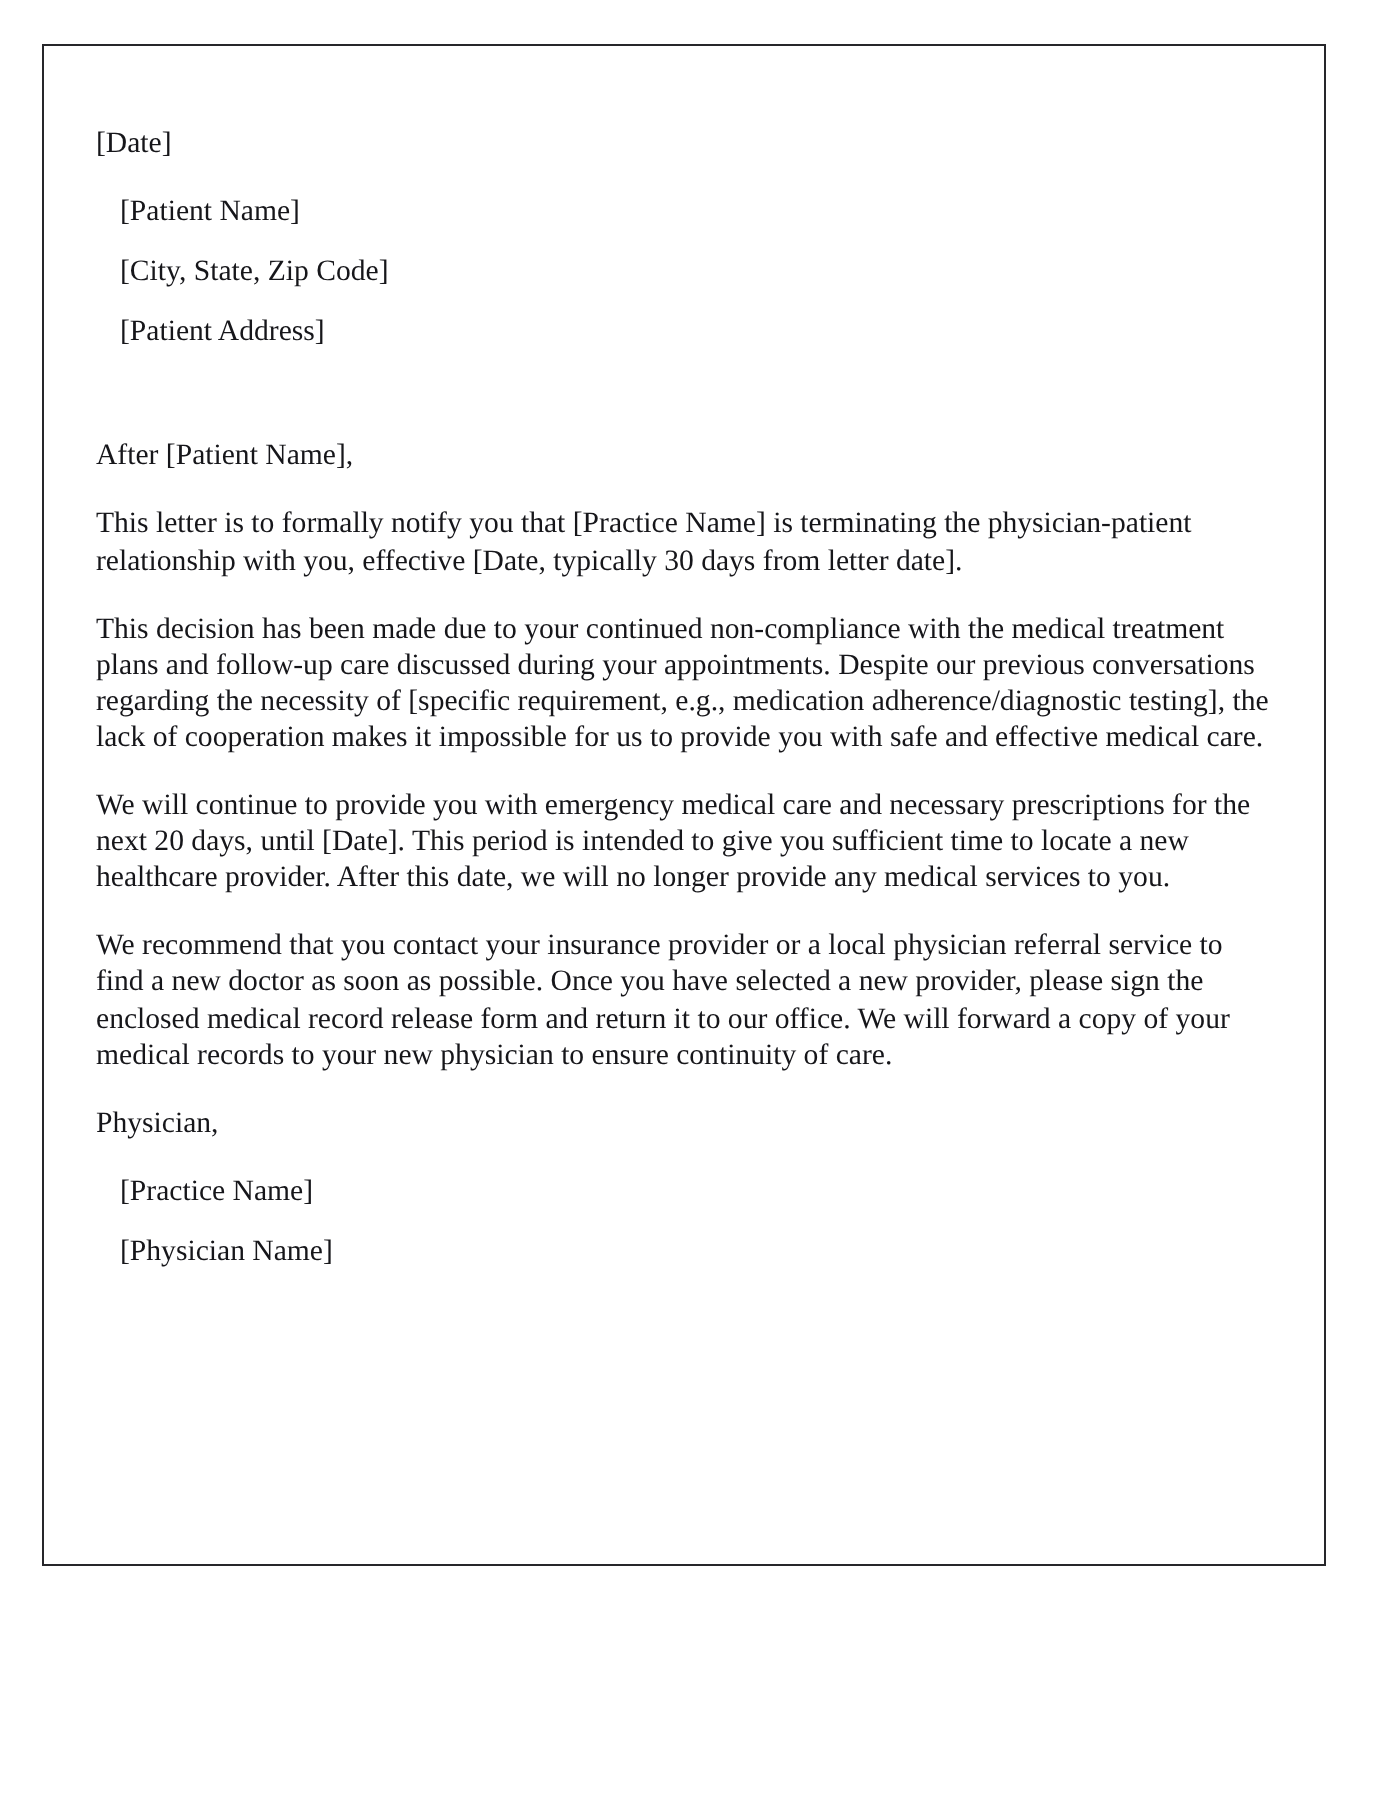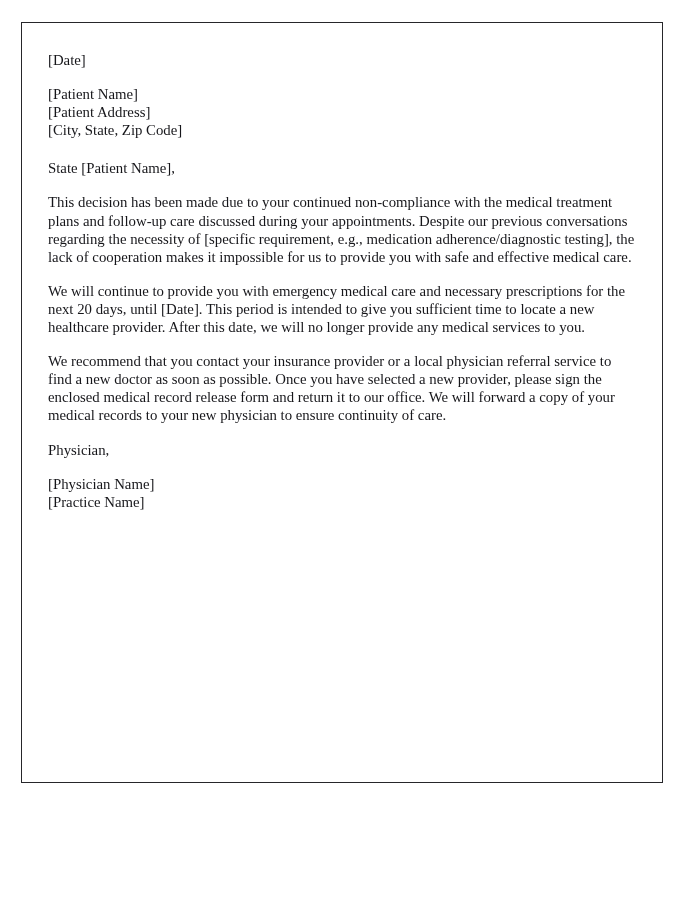--- a/index.html
+++ b/index.html
@@ -37,51 +37,52 @@
     white-space: pre-wrap;
   }
   .para {
     font-size: 14.8px;
     line-height: 18.1px;
     color: #16161a;
     text-align: left;
     margin: 0;
   }
   .block {
-    margin: 4px 0 16px 0;
+    margin: 16px 0 16px 0;
     font-family: Liberation Serif, serif;
   }
   .block-tight {
-    margin: 0;
+    margin: 12px;
   }
   .gap-small { height: 16px; }
 </style>
 </head>
 <body>
 
 <div class="page-frame">
   <div class="letter-body">
 
     <div class="line block">[Date]</div>
 
     <div>
       <div class="line block-tight">[Patient Name]</div>
+      <div class="line block-tight">[City, State, Zip Code]</div>
       <div class="line block-tight">[Patient Address]</div>
-      <div class="line block-tight">[City, State, Zip Code]</div>
     </div>
 
     <div class="gap-small"></div>
 
-    <div class="line block">State [Patient Name],</div>
+    <div class="line block">After [Patient Name],</div>
 
+    <p class="para block">This letter is to formally notify you that [Practice Name] is terminating the physician-patient relationship with you, effective [Date, typically 30 days from letter date].</p>
     <p class="para block">This decision has been made due to your continued non-compliance with the medical treatment plans and follow-up care discussed during your appointments. Despite our previous conversations regarding the necessity of [specific requirement, e.g., medication adherence/diagnostic testing], the lack of cooperation makes it impossible for us to provide you with safe and effective medical care.</p>
     <p class="para block">We will continue to provide you with emergency medical care and necessary prescriptions for the next 20 days, until [Date]. This period is intended to give you sufficient time to locate a new healthcare provider. After this date, we will no longer provide any medical services to you.</p>
     <p class="para block">We recommend that you contact your insurance provider or a local physician referral service to find a new doctor as soon as possible. Once you have selected a new provider, please sign the enclosed medical record release form and return it to our office. We will forward a copy of your medical records to your new physician to ensure continuity of care.</p>
 
     <div class="line block">Physician,</div>
 
     <div>
+      <div class="line block-tight">[Practice Name]</div>
       <div class="line block-tight">[Physician Name]</div>
-      <div class="line block-tight">[Practice Name]</div>
     </div>
 
   </div>
 </div>
 
 </body></html>

